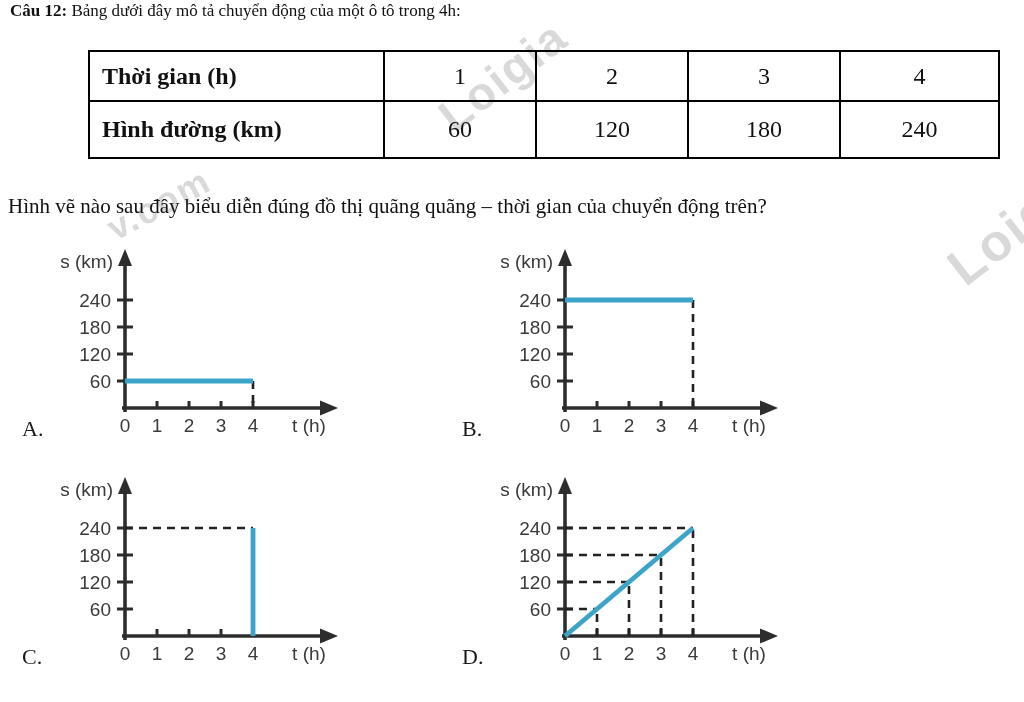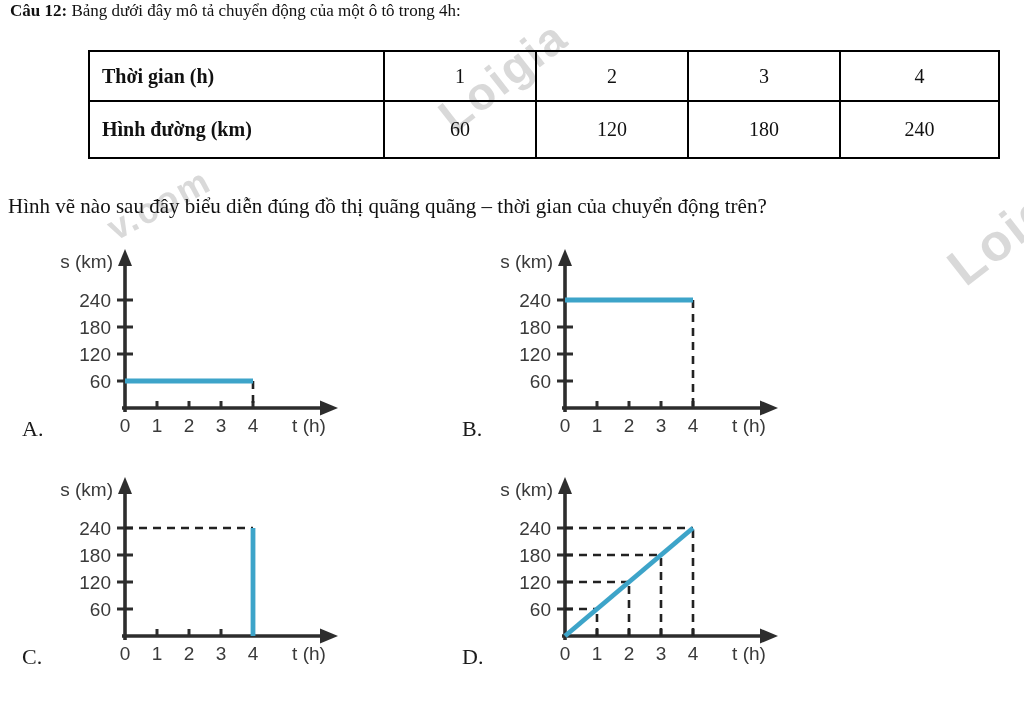--- a/index.html
+++ b/index.html
@@ -2,21 +2,21 @@
 <html><head>
 <meta charset="utf-8">
 <style>
   html,body{margin:0;padding:0;background:#fff;}
   .page{position:relative;width:1024px;height:702px;background:#ffffff;overflow:hidden;
         font-family:"Liberation Serif",serif;color:#111;}
   .title{position:absolute;left:10px;top:0;font-size:17px;line-height:1.25;white-space:nowrap;}
   .title b{font-weight:bold;}
   .prompt{position:absolute;left:8px;top:194px;font-size:21px;white-space:nowrap;}
   table.data{position:absolute;left:88px;top:50px;border-collapse:collapse;table-layout:fixed;}
-  table.data th,table.data td{border:2px solid #000;font-size:20px;overflow:hidden;}
+  table.data th,table.data td{border:2px solid #000;font-size:24px;overflow:hidden;}
   table.data th{text-align:left;padding:0 0 0 12px;font-weight:bold;}
   table.data td{text-align:center;padding:0;}
   tr.r0 th,tr.r0 td{height:48px;}
   tr.r1 th,tr.r1 td{height:55px;}
   .chart-block{position:absolute;width:340px;height:210px;}
   .chart-block svg{position:absolute;left:0;top:0;}
   .opt-letter{position:absolute;font-size:22px;color:#1a1a1a;font-family:"Liberation Serif",serif;}
   .chart-text{font-family:"Liberation Sans",sans-serif;fill:#3a3a3a;}
   .wm{position:absolute;font-family:"Liberation Sans",sans-serif;font-weight:bold;
       color:rgba(130,130,130,0.30);white-space:nowrap;transform-origin:0 0;z-index:0;

